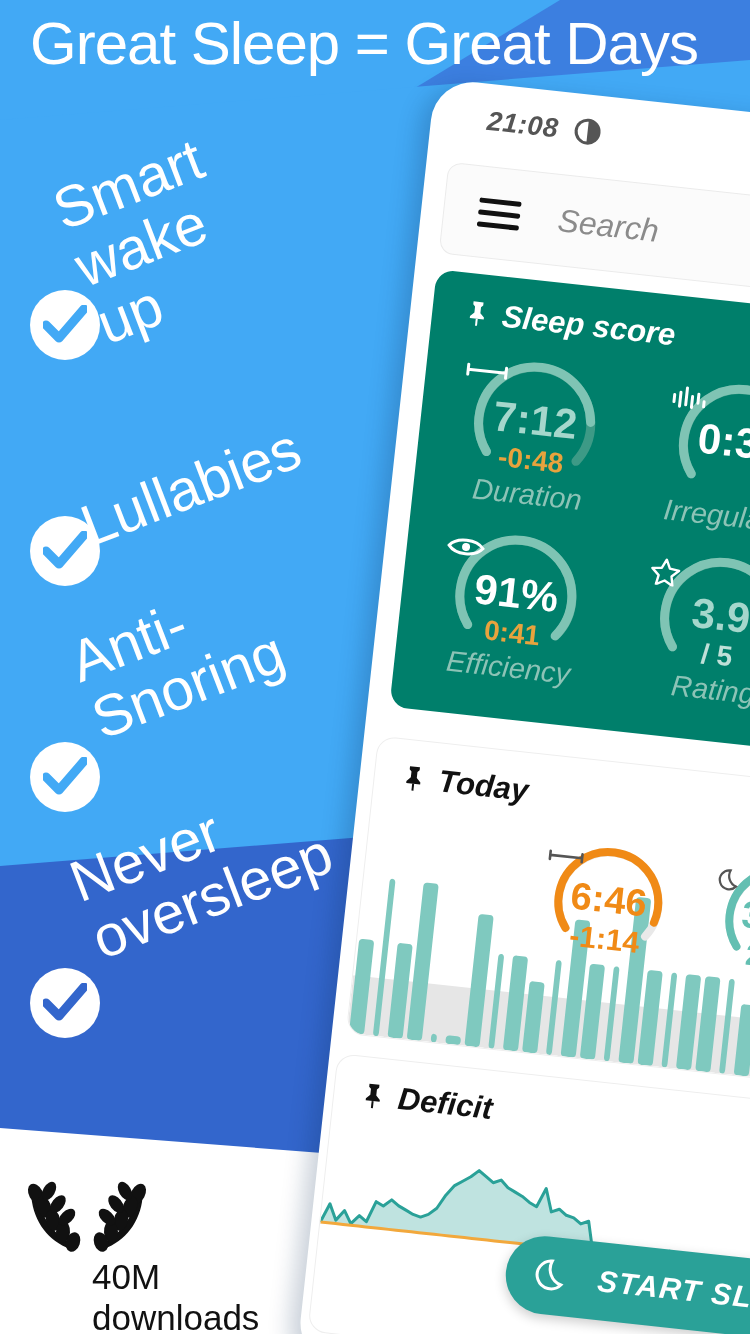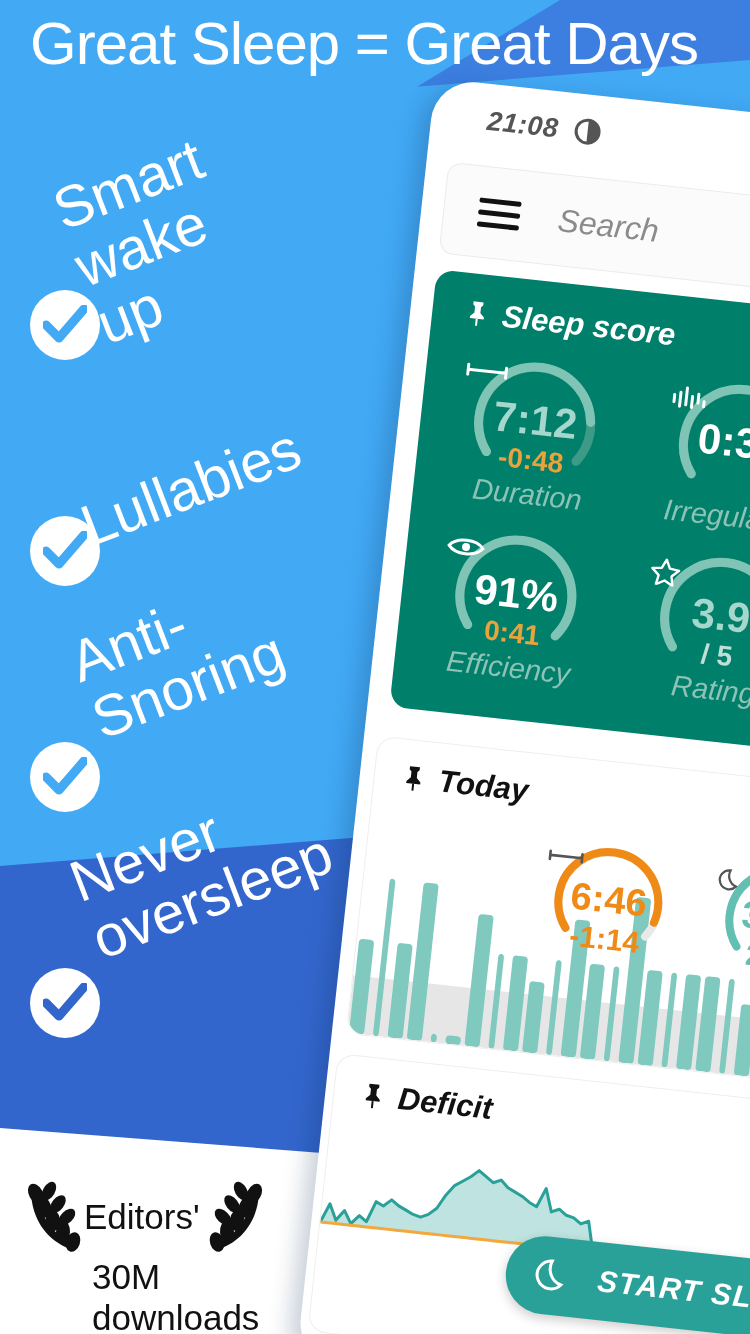--- a/index.html
+++ b/index.html
@@ -230,37 +230,36 @@
           <ellipse cx="22" cy="29" rx="7" ry="11" transform="rotate(-20 22 29)"></ellipse>
           <ellipse cx="31" cy="42" rx="7" ry="11" transform="rotate(-10 31 42)"></ellipse>
           <ellipse cx="41" cy="54" rx="7" ry="11" transform="rotate(4 41 54)"></ellipse>
           <ellipse cx="51" cy="64" rx="7" ry="10" transform="rotate(18 51 64)"></ellipse>
           <ellipse cx="27" cy="13" rx="6" ry="10" transform="rotate(30 27 13)"></ellipse>
           <ellipse cx="36" cy="26" rx="6" ry="10" transform="rotate(38 36 26)"></ellipse>
           <ellipse cx="45" cy="39" rx="6" ry="10" transform="rotate(46 45 39)"></ellipse>
         </g>
       </svg>
       <div>
-        <div class="badge-txt">Editors'</div>
       </div>
       <svg class="laurel" width="62" height="78" viewBox="0 0 62 78" style="transform:scaleX(-1);margin-left:6px;">
         <g fill="#111">
           <path d="M52 72 C30 66 14 48 10 24 C9 19 12 16 15 19 C19 23 18 30 22 38 C28 50 40 62 54 68 Z"></path>
           <ellipse cx="14" cy="16" rx="7" ry="11" transform="rotate(-28 14 16)"></ellipse>
           <ellipse cx="22" cy="29" rx="7" ry="11" transform="rotate(-20 22 29)"></ellipse>
           <ellipse cx="31" cy="42" rx="7" ry="11" transform="rotate(-10 31 42)"></ellipse>
           <ellipse cx="41" cy="54" rx="7" ry="11" transform="rotate(4 41 54)"></ellipse>
           <ellipse cx="51" cy="64" rx="7" ry="10" transform="rotate(18 51 64)"></ellipse>
           <ellipse cx="27" cy="13" rx="6" ry="10" transform="rotate(30 27 13)"></ellipse>
           <ellipse cx="36" cy="26" rx="6" ry="10" transform="rotate(38 36 26)"></ellipse>
           <ellipse cx="45" cy="39" rx="6" ry="10" transform="rotate(46 45 39)"></ellipse>
         </g>
       </svg>
     </div>
-    <div class="badge-sub" style="margin-left:70px;">30M</div>
+    <div class="badge-sub" style="margin-left:70px;">40M</div>
     <div class="badge-sub" style="margin-left:70px;">downloads</div>
   </div>
 
   <div class="phone">
 
     <div class="statusbar">
       <span class="clock">21:08</span>
       <span class="moonphase"></span>
     </div>
 

